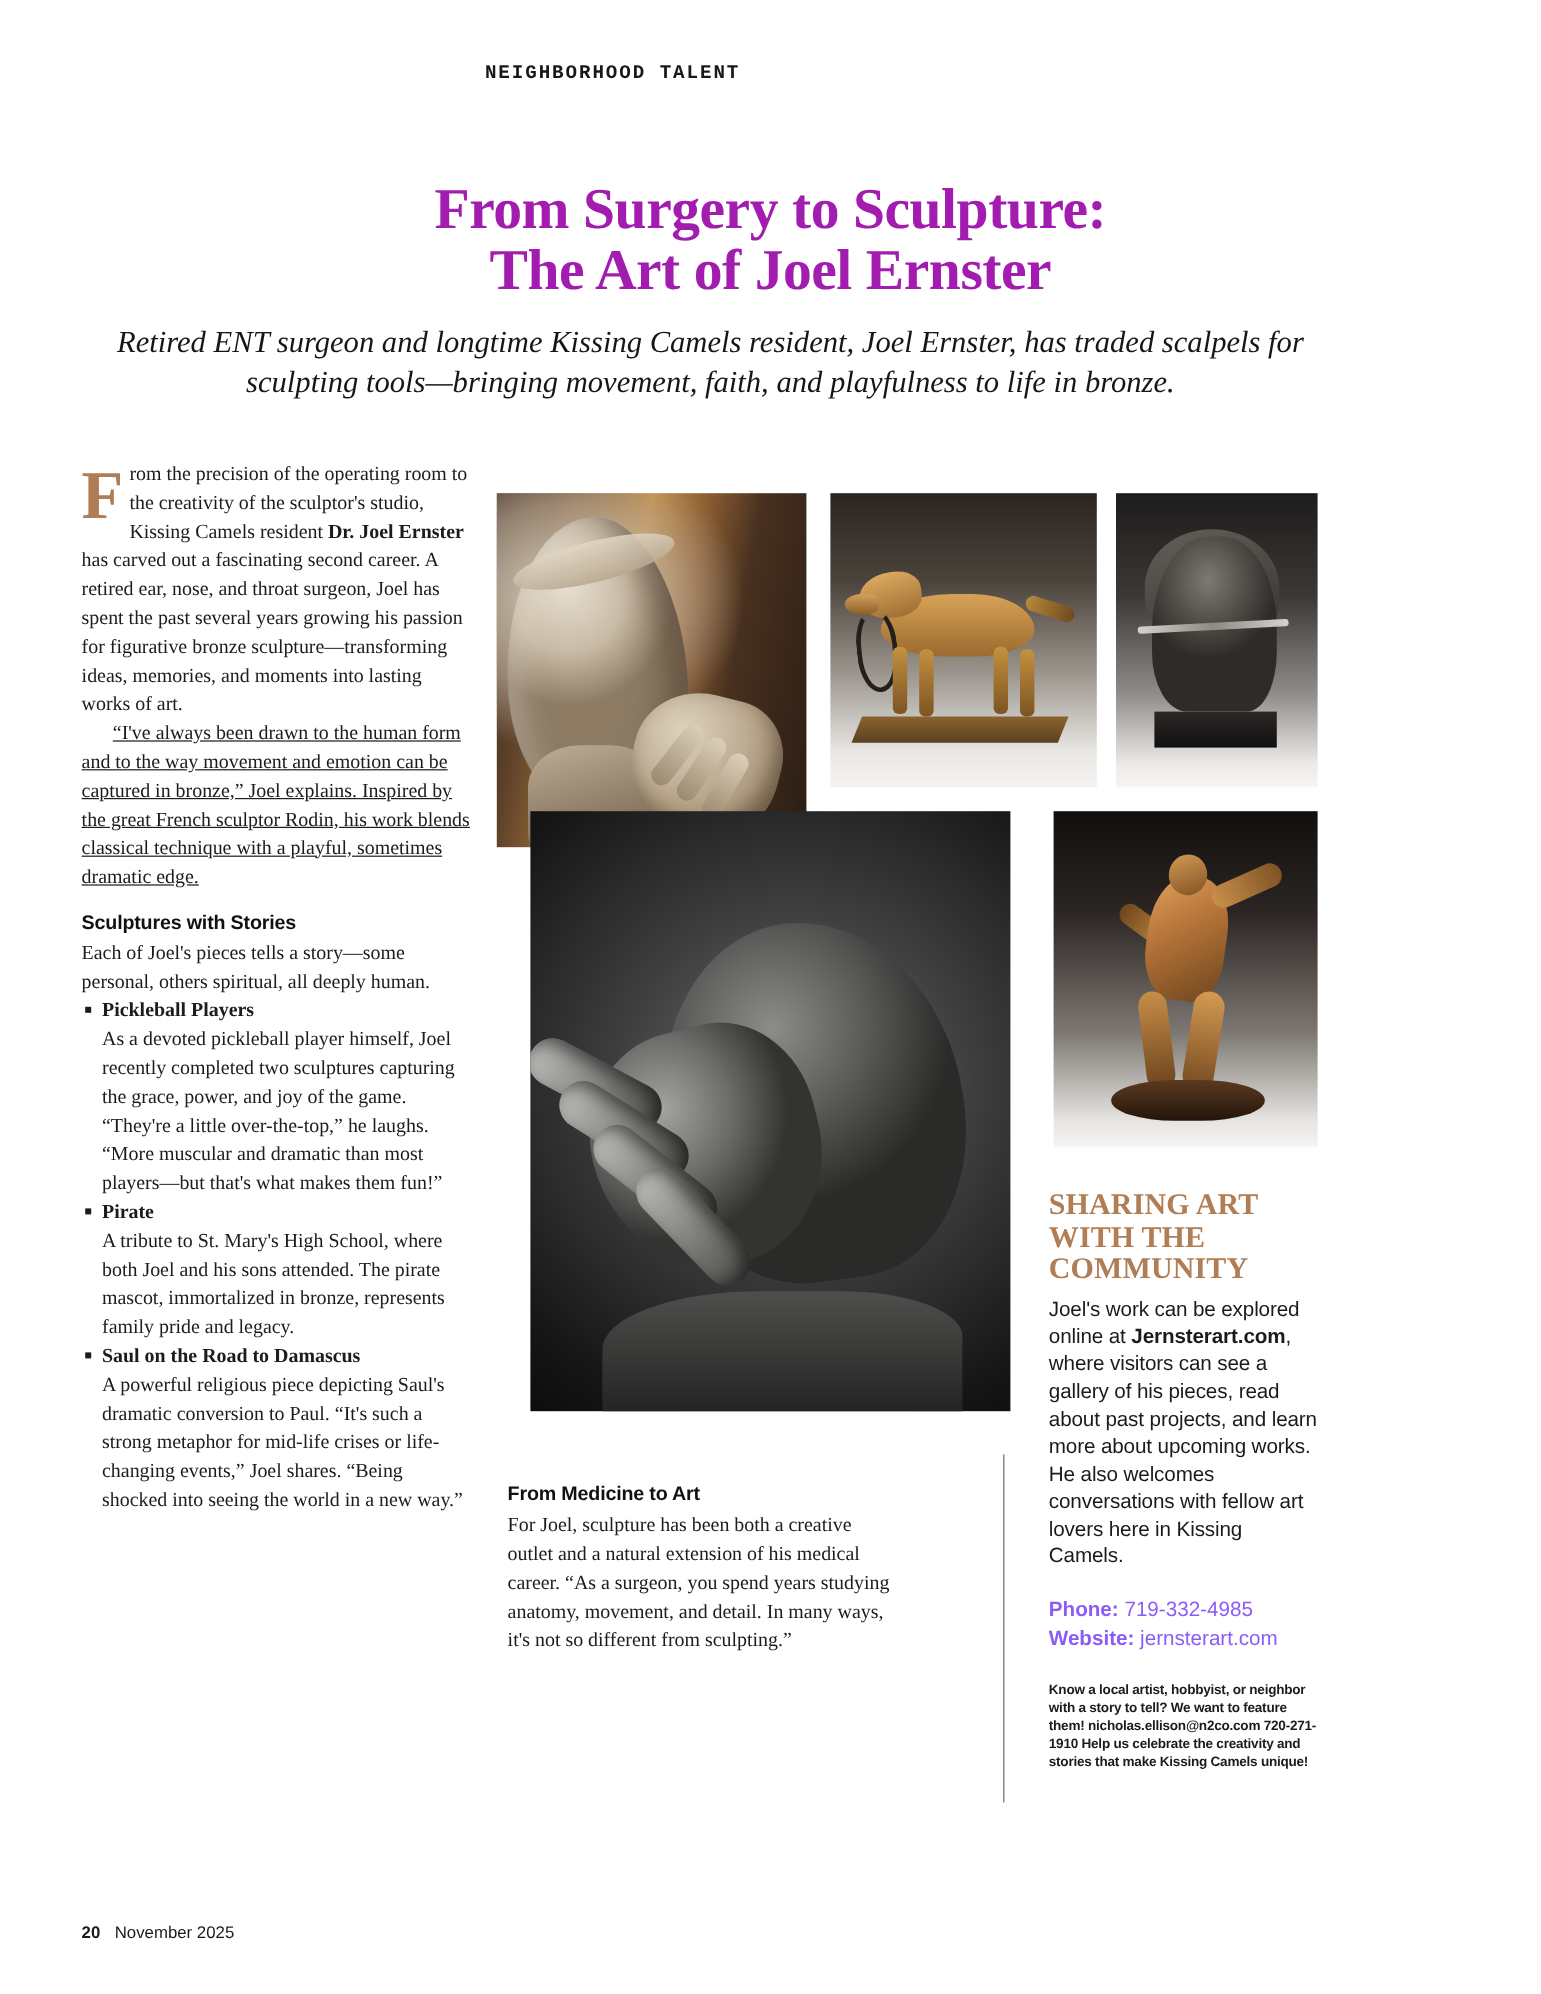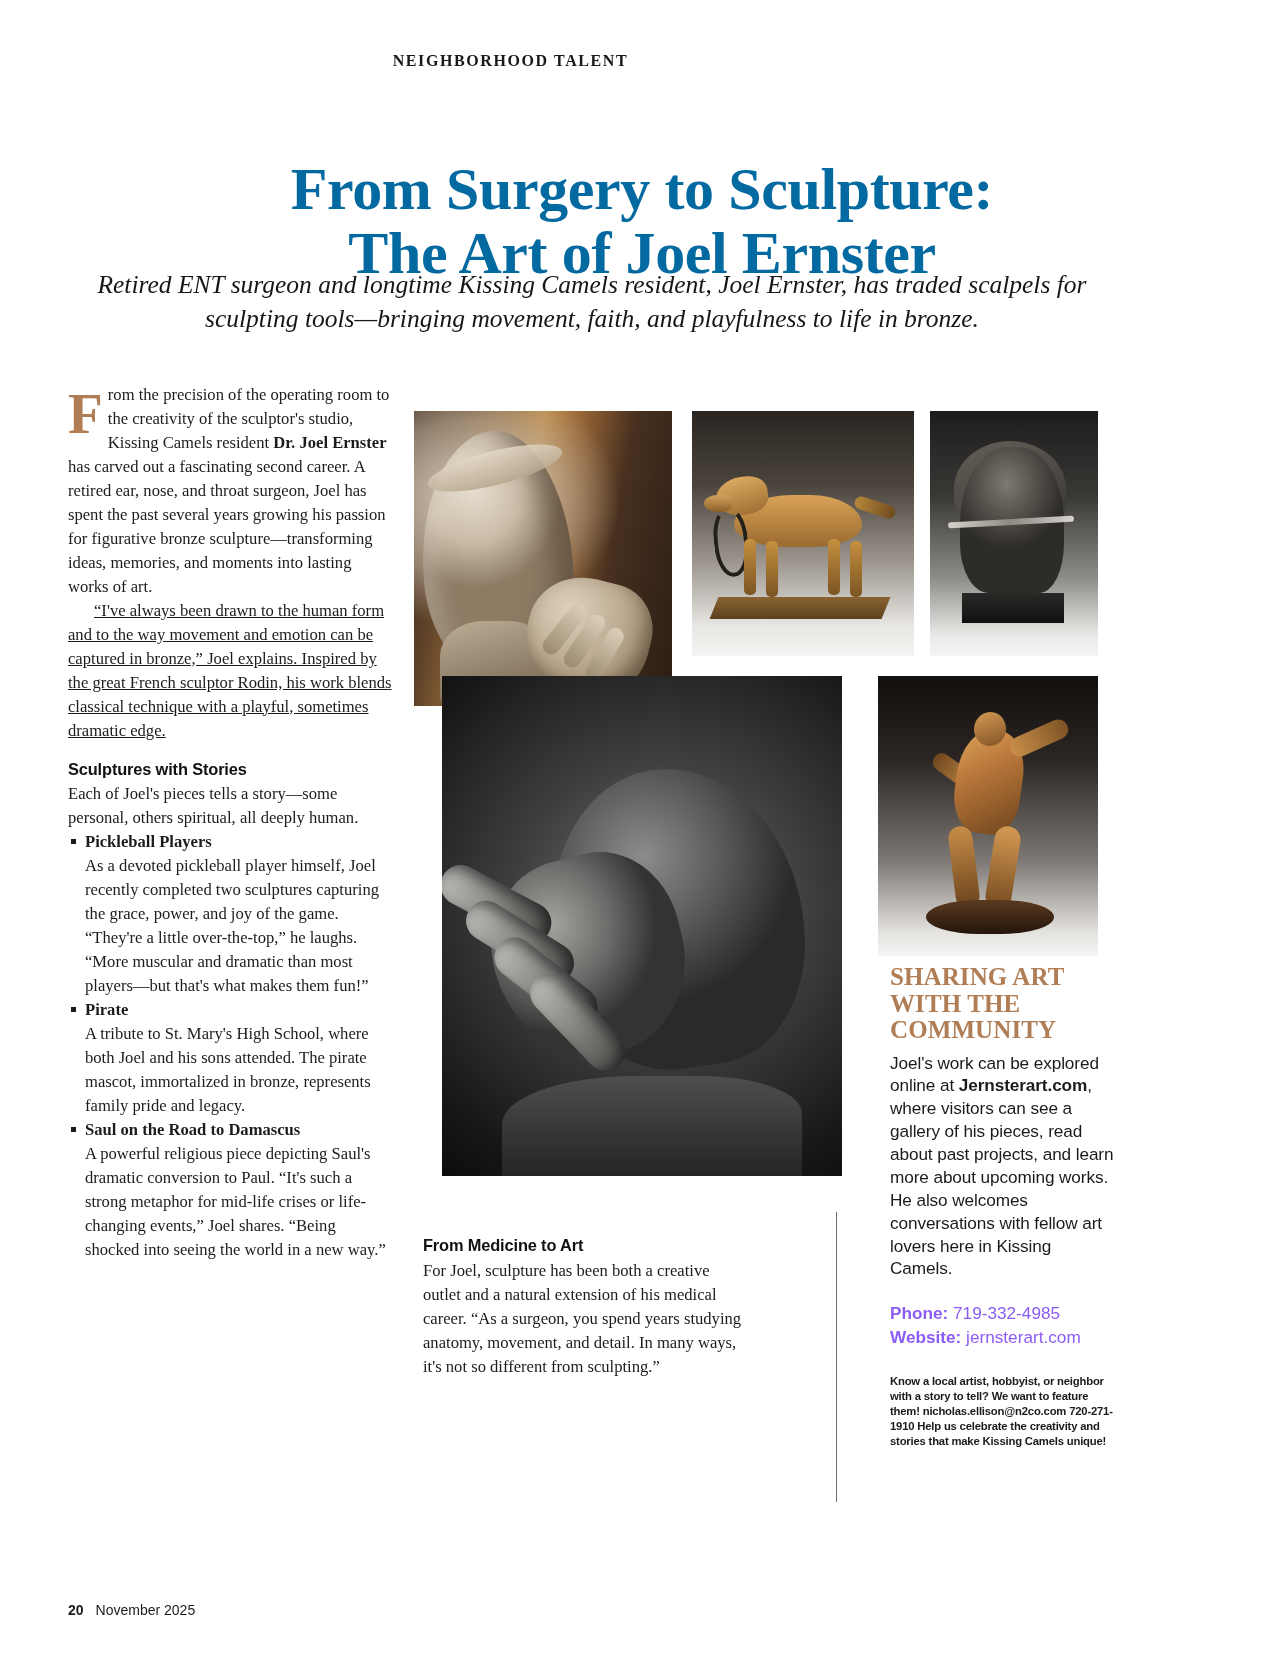--- a/index.html
+++ b/index.html
@@ -9,35 +9,35 @@
     font-family:"Liberation Serif", serif;
     color:#1a1a1a;
     position:relative;
     overflow:hidden;
   }
 
   
   .kicker{
     position:absolute; top:52px; left:0; width:1021px;
     text-align:center;
-    font-family:Liberation Serif, serif;
+    font-family:Liberation Mono, monospace;
     font-size:16px; font-weight:700;
     letter-spacing:1.6px;
     color:#16181a;
   }
 
   
   .headline{
     position:absolute; top:118px; left:120px; width:1044px;
     text-align:center;
     font-family:"Liberation Serif", serif;
     font-weight:700;
-    font-size:60px;
+    font-size:48px;
     line-height:1.06;
-    color:#0369a1;
+    color:#a21caf;
     letter-spacing:-0.4px;
   }
   .headline .l2{ display:block; }
 
   
   .deck{
     position:absolute; top:268px; left:92px; width:1000px;
     text-align:center;
     font-style:italic;
     font-size:25.5px;
@@ -272,21 +272,21 @@
     border-radius:13px; transform:rotate(9deg);
   }
   #photo-bronze .round{
     position:absolute; left:48px; top:224px; width:128px; height:34px;
     background:linear-gradient(180deg,#5b3a20 0%, #3a2413 60%, #241509 100%);
     border-radius:50%/60%;
   }
 
   
   #sidebar{
-    position:absolute; left:874px; top:964px; width:228px;margin-left:16px;
+    position:absolute; left:874px; top:992px; width:228px;
   }
   .side-h{
     font-family:"Liberation Serif", serif;
     font-weight:700;
     font-size:25px;
     line-height:1.06;
     color:#b07d54;
     letter-spacing:0.1px;
     margin-bottom:8px;
   }

